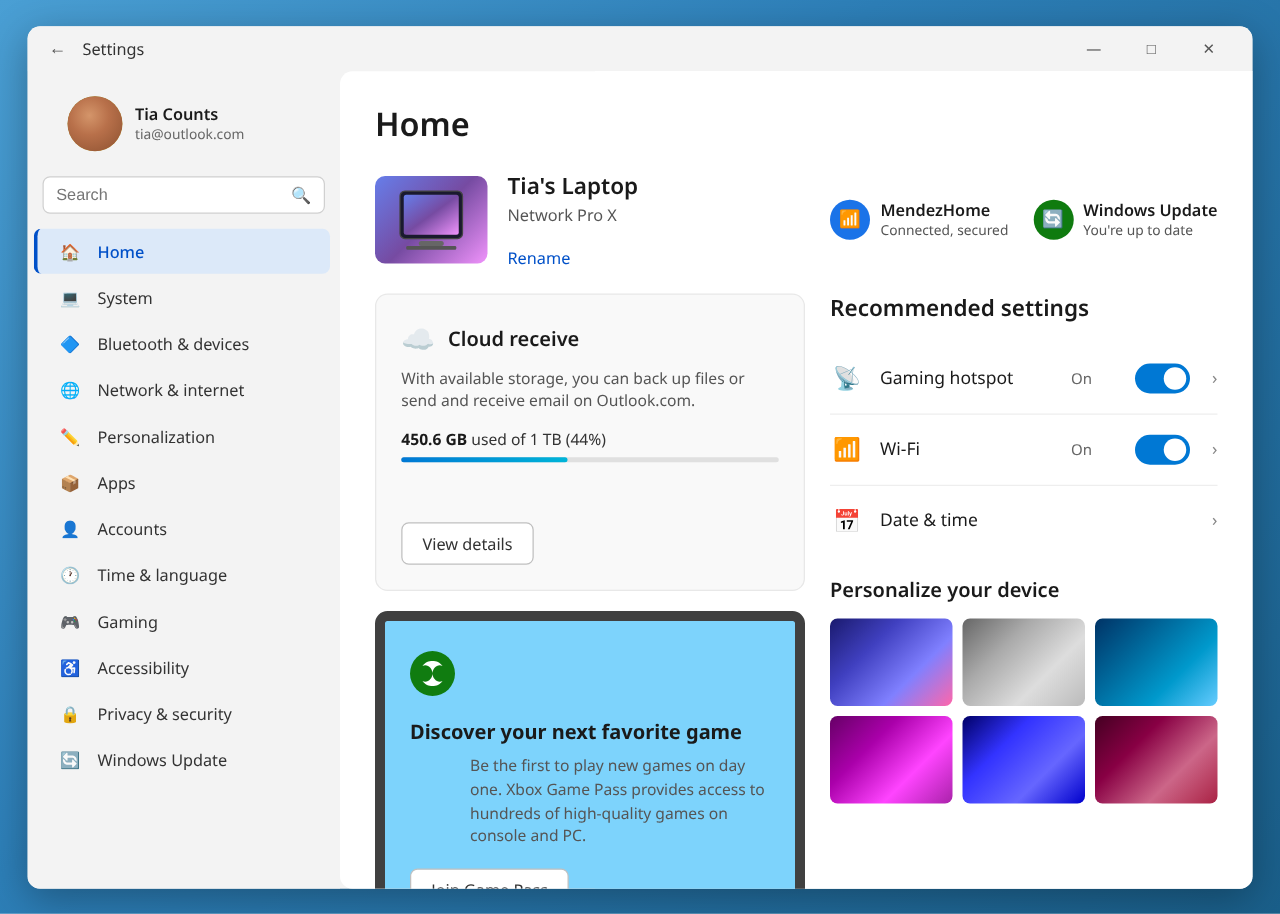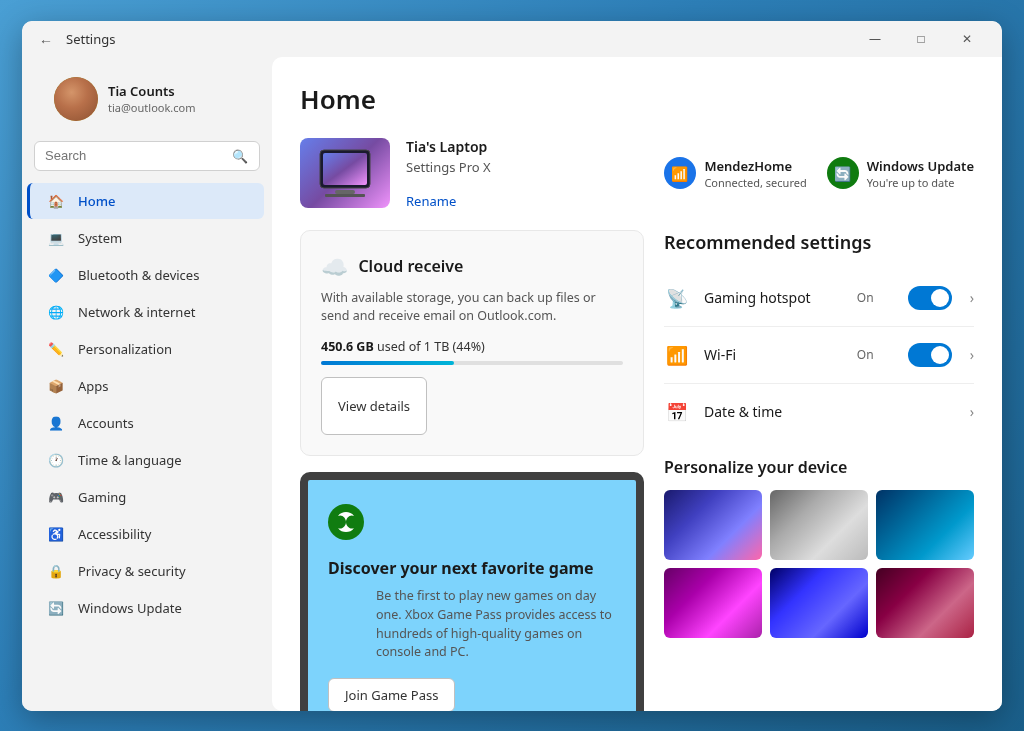--- a/index.html
+++ b/index.html
@@ -179,21 +179,21 @@
       width: 90px;
       height: 70px;
       background: linear-gradient(135deg, #667eea 0%, #764ba2 50%, #f093fb 100%);
       border-radius: 8px;
       flex-shrink: 0;
       display: flex;
       align-items: center;
       justify-content: center;
     }
     .device-info { flex: 1; }
-    .device-name { font-size: 14px; font-weight: 600; color: #1a1a1a; }
+    .device-name { font-size: 18px; font-weight: 600; color: #1a1a1a; }
     .device-model { font-size: 13px; color: #555; margin-top: 2px; }
     .device-rename { font-size: 13px; color: #0050c8; cursor: pointer; text-decoration: none; display: block; margin-top: 16px; }
     .status-pills {
       display: flex;
       gap: 20px;
       margin-left: auto;
     }
     .status-pill {
       display: flex;
       align-items: center;
@@ -248,25 +248,26 @@
     .storage-bar-fill {
       height: 100%;
       width: 44%;
       background: linear-gradient(90deg, #0078d4, #00b4d8);
       border-radius: 2px;
     }
     .view-details-btn {
       background: white;
       border: 1px solid #c0c0c0;
       border-radius: 6px;
-      padding: 19px 16px;
+      padding: 7px 16px;
       font-size: 13px;
       color: #333;
       cursor: pointer;
       font-family: inherit;
+      margin-top: 36px;
     }
     .xbox-card {
       background: #7dd3fc;
       border-radius: 10px;
       padding: 24px 20px;
       border: 8px solid #404040;
       position: relative;
     }
     .xbox-icon {
       width: 36px;
@@ -441,21 +442,21 @@
                   <stop offset="50%" style="stop-color:#764ba2"></stop>
                   <stop offset="100%" style="stop-color:#f093fb"></stop>
                 </linearGradient>
               </defs>
               <rect x="20" y="42" width="20" height="4" rx="2" fill="#666"></rect>
               <rect x="10" y="46" width="40" height="3" rx="1" fill="#555"></rect>
             </svg>
           </div>
           <div class="device-info">
             <div class="device-name">Tia's Laptop</div>
-            <div class="device-model">Settings Pro X</div>
+            <div class="device-model">Network Pro X</div>
             <a class="device-rename">Rename</a>
           </div>
           <div class="status-pills">
             <div class="status-pill">
               <div class="status-pill-icon">📶</div>
               <div class="status-pill-text">
                 <div class="status-pill-label">MendezHome</div>
                 <div class="status-pill-sub">Connected, secured</div>
               </div>
             </div>

